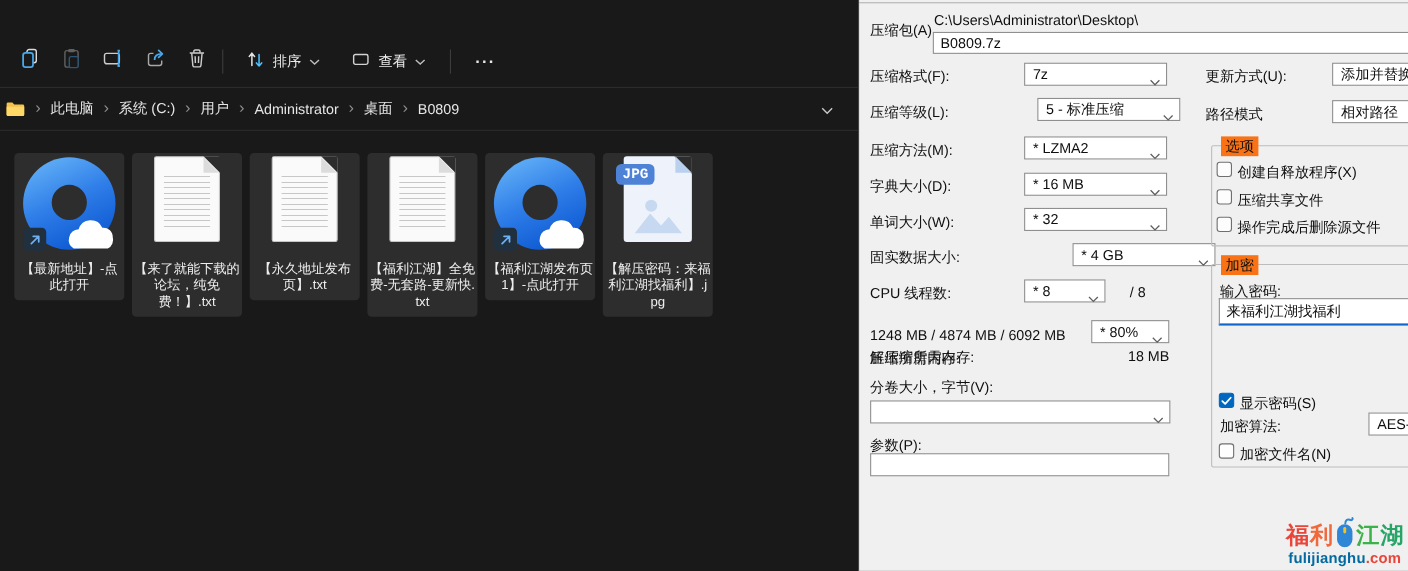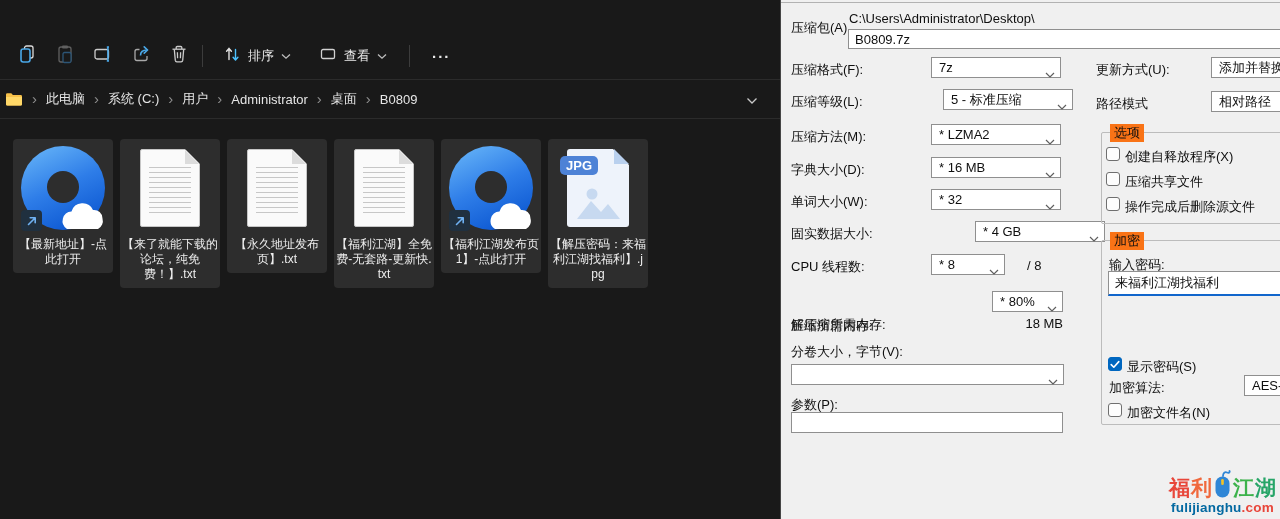--- a/index.html
+++ b/index.html
@@ -17,21 +17,21 @@
   .tmore { color:#e8e8e8; font-size:15px; font-weight:bold; letter-spacing:2px; padding:0 12px; height:34px; display:flex; align-items:center; transform:translateY(-3px); }
 
   .crumbbar { position:absolute; left:0; top:79px; width:100%; height:40px; border-top:1px solid #2b2b2b; border-bottom:1px solid #2b2b2b; display:flex; align-items:center; padding-left:5px; gap:9px; font-size:13px; color:#e6e6e6; }
   .crumbsep { color:#8f8f8f; font-size:15px; line-height:1; transform:translateY(-1px); }
   .crumb { cursor:default; }
   .crumb-chevdown { position:absolute; right:22px; top:13px; }
 
   .files { position:absolute; left:13px; top:139px; display:flex; gap:7px; align-items:flex-start; }
   .tile { width:100px; border-radius:4px; padding:3px 1px 6px; display:flex; flex-direction:column; align-items:center; }
   .tile.sel { background:#2d2d2d; }
-  .icon-area { height:92px; width:100%; display:flex; align-items:center; justify-content:center; position:relative; }
+  .icon-area { height:92px; width:100%; display:flex; justify-content:center; position:relative;font-family:Liberation Mono, monospace; }
   .tile-label { font-size:12px; line-height:15px; color:#eeeeee; text-align:center; width:96px; word-break:break-all; margin-top:3px; }
 
   
   .vthumb { width:62px; height:96px; border-radius:2px; position:relative; margin-top:4px;
     background:
       radial-gradient(46px 70px at 82% 42%, #33271f 0 52%, rgba(51,39,31,0) 55%),
       radial-gradient(26px 34px at 52% 30%, #caa188 0 60%, rgba(202,161,136,0) 64%),
       radial-gradient(40px 52px at 42% 72%, #b98e74 0 55%, rgba(185,142,116,0) 60%),
       linear-gradient(115deg, #ddd8d0 0%, #d3c8b8 38%, #bba48c 62%, #8f7259 100%); }
   .playbadge { position:absolute; right:-13px; bottom:-9px; width:36px; height:36px; }
@@ -311,20 +311,21 @@
             <path d="M1 1 L5 5 L9 1" stroke="#5f5f5f" stroke-width="1.2"></path>
           </svg></span></div>
 
     <div class="dl" style="left:10px; top:258px;">CPU 线程数:</div>
     <div class="cb" style="left:150px; top:254px; width:74px;"><span>* 8</span><span class="chv"><svg width="10" height="7" viewBox="0 0 10 7" fill="none">
             <path d="M1 1 L5 5 L9 1" stroke="#5f5f5f" stroke-width="1.2"></path>
           </svg></span></div>
     <div class="dl" style="left:246px; top:258px;">/ 8</div>
 
     <div class="dl" style="left:10px; top:281px;margin-top:36px;">压缩所需内存:</div>
+    <div class="dl" style="left:10px; top:297px;">1248 MB / 4874 MB / 6092 MB</div>
     <div class="cb" style="left:211px; top:291px; width:71px;"><span>* 80%</span><span class="chv"><svg width="10" height="7" viewBox="0 0 10 7" fill="none">
             <path d="M1 1 L5 5 L9 1" stroke="#5f5f5f" stroke-width="1.2"></path>
           </svg></span></div>
 
     <div class="dl" style="left:10px; top:316px;">解压缩所需内存:</div>
     <div class="dl" style="left:222px; top:316px; width:60px; text-align:right;">18 MB</div>
 
     <div class="dl" style="left:10px; top:343px;">分卷大小，字节(V):</div>
     <div class="cb" style="left:10px; top:364px; width:273px;">
         <span class="chv"><svg width="10" height="7" viewBox="0 0 10 7" fill="none">

